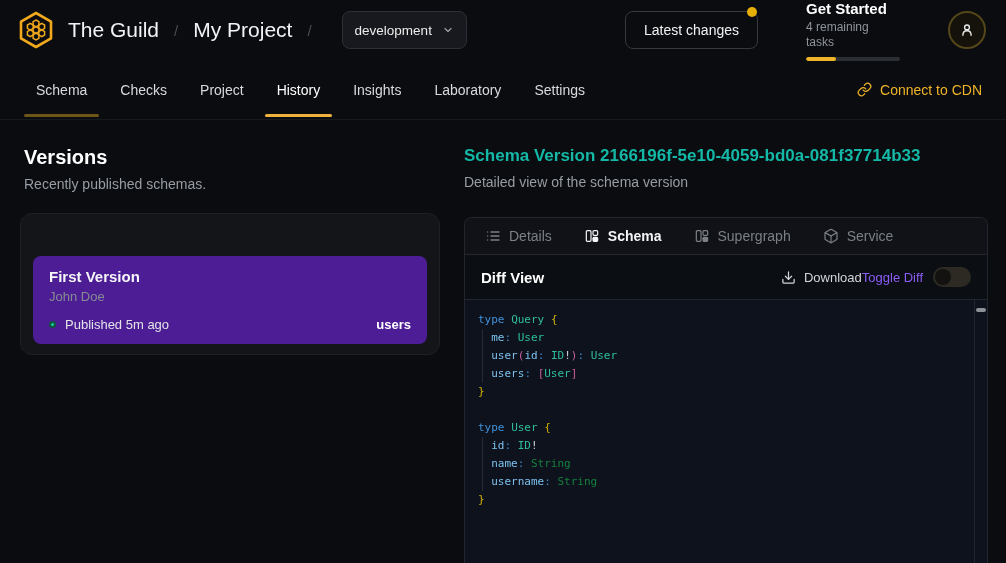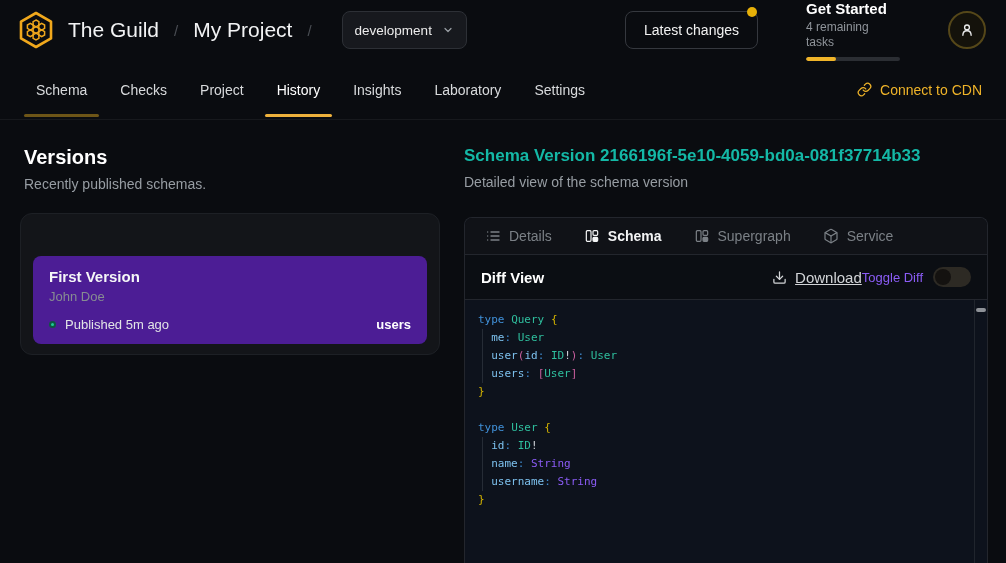--- a/index.html
+++ b/index.html
@@ -72,38 +72,38 @@
     background:#0b0e13; display:flex; flex-direction:column; overflow:hidden; }
   .panel-tabs { flex:0 0 37px; background:#101217; border-bottom:1px solid #23262d;
     display:flex; align-items:center; padding:0 20px; gap:32px; }
   .panel-tab { display:flex; align-items:center; gap:8px; font-size:14px; color:#7b8086; cursor:pointer; }
   .panel-tab.active { color:#f4f5f6; font-weight:600; }
   .panel-tab svg { flex:0 0 auto; }
   .diff-row { flex:0 0 45px; display:flex; align-items:center; padding:0 16px;
     border-bottom:1px solid #23262d; }
   .diff-title { font-size:15px; font-weight:700; color:#ffffff; }
   .download-btn { margin-left:auto; display:flex; align-items:center; gap:8px;
-    font-size:15px; color:#d3d5d8; cursor:pointer;text-decoration:underline; }
+    font-size:13px; color:#d3d5d8; cursor:pointer; }
   .toggle-label { font-size:13px; color:#8b5cf6; }
   .toggle { margin-left:10px; width:38px; height:20px; border-radius:10px;
     background:#2d2a24; position:relative; cursor:pointer; }
   .toggle .knob { position:absolute; top:2px; width:16px; height:16px; border-radius:50%;
     background:#141210; }
   .toggle.off .knob { left:2px; }
 
   
   .code-area { flex:1; background:#0d121c; position:relative;
     padding:11px 26px 0 13px;
     font-family:"DejaVu Sans Mono", monospace; font-size:11px; line-height:18px; }
   .code-line { position:relative; white-space:pre; height:18px; }
   .indent-guide { position:absolute; left:4px; top:0; height:18px; width:1px; background:#262c36; }
   .tk-kw     { color:#4090d8; }
   .tk-field  { color:#7dc1ee; }
   .tk-type   { color:#2fbf9e; }
-  .tk-scalar { color:#8b5cf6; }
+  .tk-scalar { color:#15803d; }
   .tk-punct  { color:#3d86c8; }
   .tk-brace  { color:#d3b301; }
   .tk-paren  { color:#c9609f; }
   .tk-bang   { color:#ced2d8; }
   .tk-plain  { color:#c8cdd3; }
   .code-scrollbar { position:absolute; top:0; right:0; bottom:0; width:13px;
     border-left:1px solid #20252d; }
   .code-scroll-thumb { position:absolute; top:8px; left:1px; right:1px; height:4px;
     background:#8e9298; border-radius:2px; cursor:grab; }
 </style>

